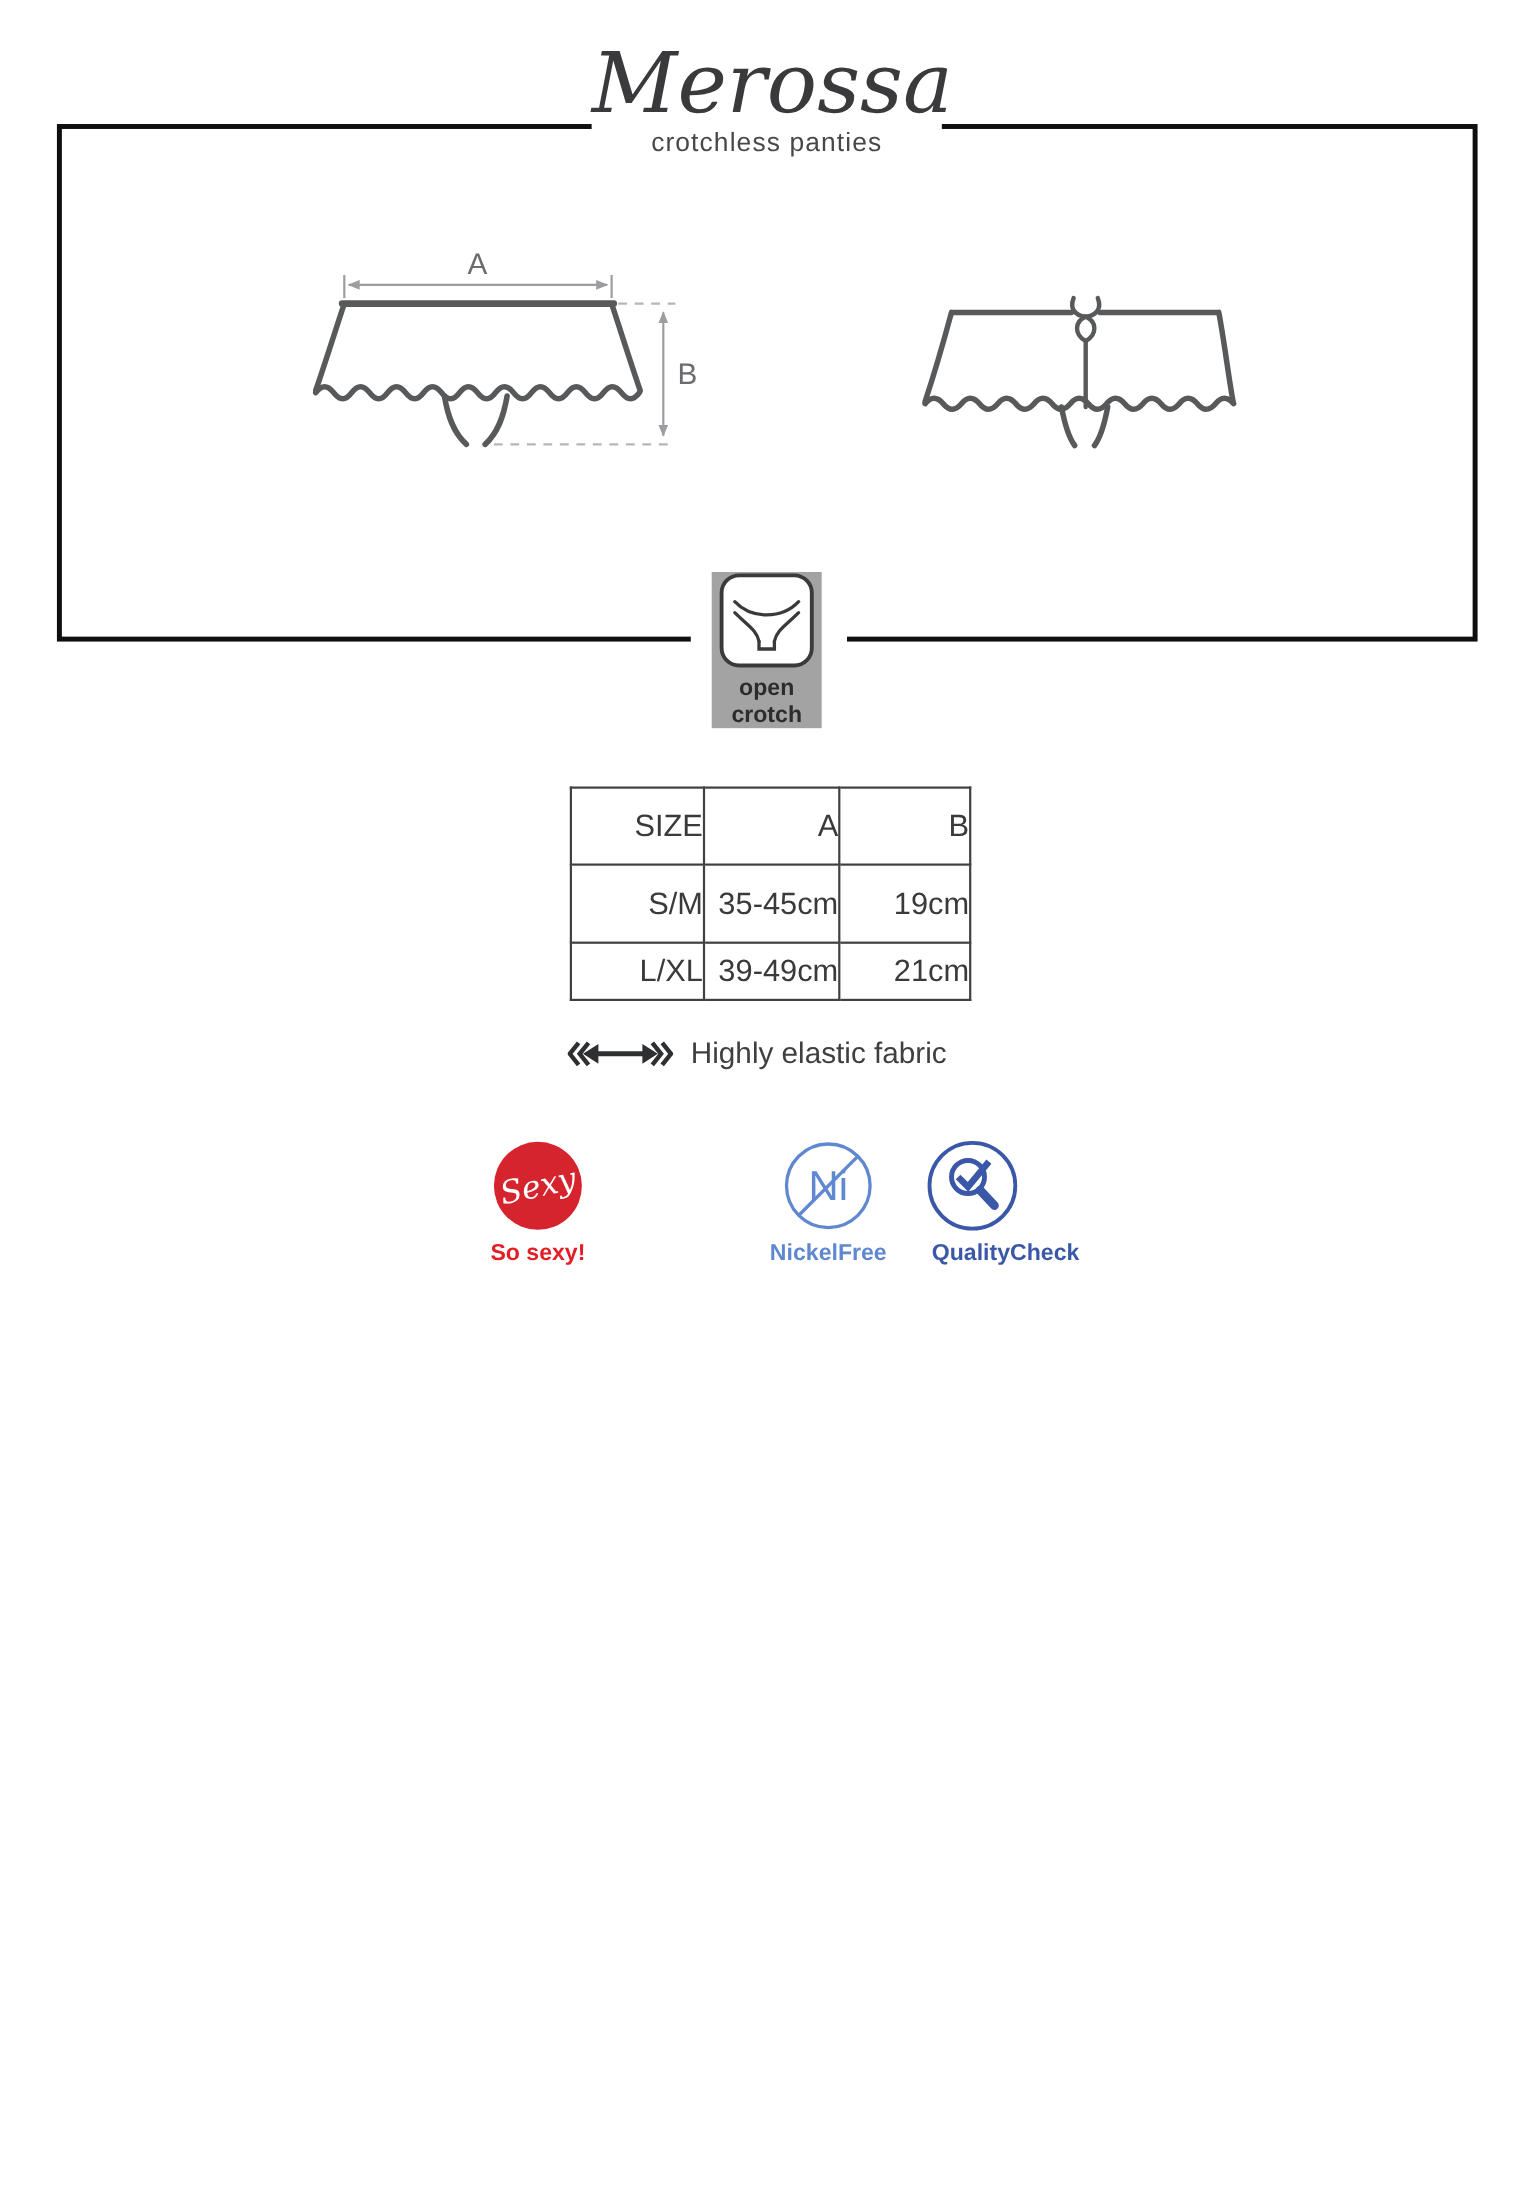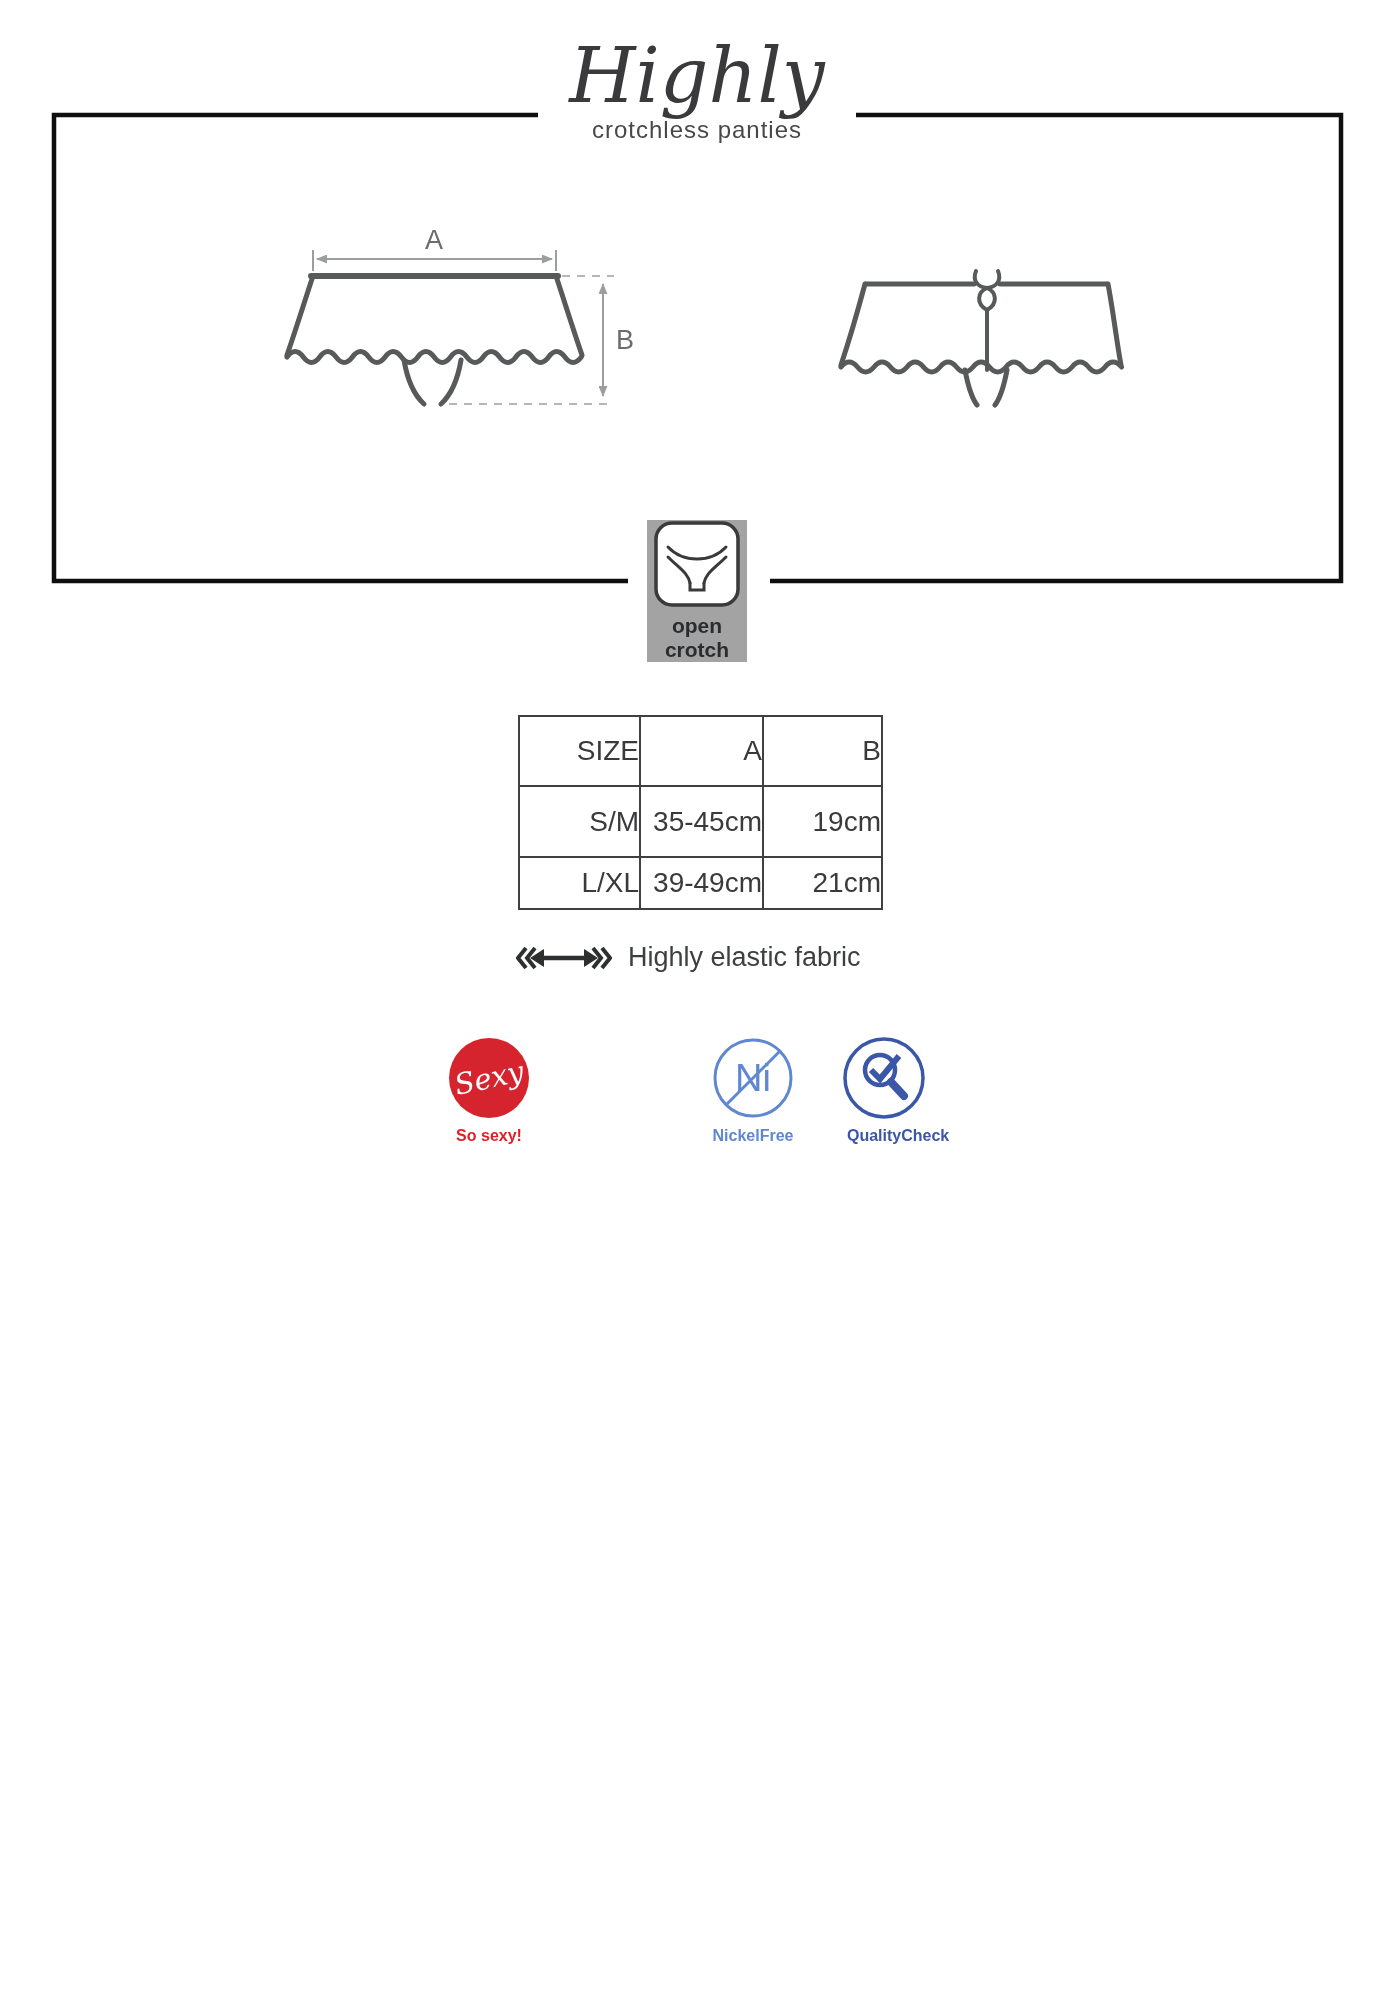--- a/index.html
+++ b/index.html
@@ -29,21 +29,21 @@
   .c0{width:119px;} .c1{width:121px;} .c2{width:117px;}
   .r0{height:70px;} .r1{height:71px;border-radius:16px;} .r2{height:52px;}
 
   
   .fabric{left:516px;top:942px;display:flex;align-items:center;gap:16px;z-index:2;}
   .fabric-text{font-size:27px;color:#3e3f41;}
 
   
   .badge{top:1036px;width:124px;text-align:center;z-index:2;}
   .badge svg{display:block;margin:0 auto;}
-  .badge-label{font-size:16px;font-weight:bold;margin-top:7px;white-space:nowrap;}
+  .badge-label{font-size:21px;font-weight:bold;margin-top:7px;white-space:nowrap;}
   .badge-sexy{left:427px;} .badge-multi{left:558px;}
   .badge-nickel{left:691px;} .badge-quality{left:822px;}
   .lbl-sexy{color:#e41e26;} .lbl-multi{color:#e8395e;}
   .lbl-nickel{color:#6088d0;} .lbl-quality{color:#3b57a8;margin-left:25px;}
 </style>
 </head>
 <body>
 
 <div class="page">
 
@@ -91,21 +91,21 @@
       <path d="M998,271 C1002,281 996,287 987,288" stroke-width="4"></path>
       <path d="M987,288 C977,292 976,304 987,310 C998,304 997,292 987,288" stroke-width="4"></path>
       <path d="M987,310 L987,370" stroke-width="4"></path>
 
       <path d="M965,370 C968,386 971,397 977,405" stroke-width="5"></path>
       <path d="M1007,370 C1004,386 1001,397 995,405" stroke-width="5"></path>
     </g>
   </svg>
 
   <div class="abs logo">
-    <div class="logo-script">Highly</div>
+    <div class="logo-script">Merossa</div>
     <div class="logo-sub">crotchless panties</div>
   </div>
 
   <div class="abs open-crotch">
     <svg width="88" height="88" viewBox="0 0 88 88">
       <rect x="3" y="3" width="82" height="82" rx="16" fill="#ffffff" stroke="#3a3a3c" stroke-width="3.5"></rect>
       <g stroke="#3a3a3c" stroke-width="3" fill="none" stroke-linecap="round">
         <path d="M15,27 C30,43 58,43 73,27"></path>
         <path d="M15,37 C27,49 35,53 37,63"></path>
         <path d="M73,37 C61,49 53,53 51,63"></path>

